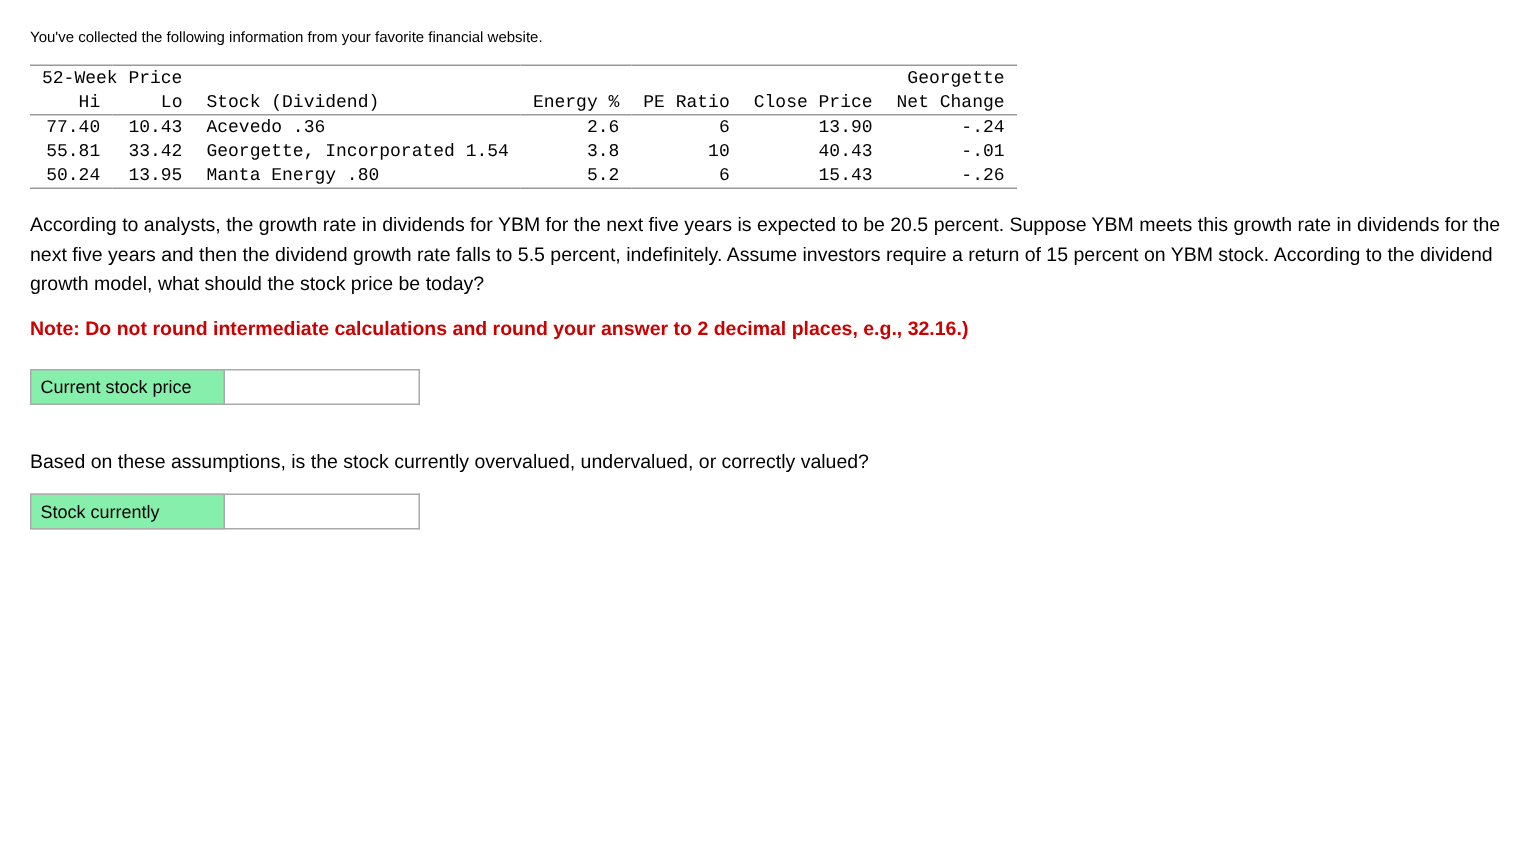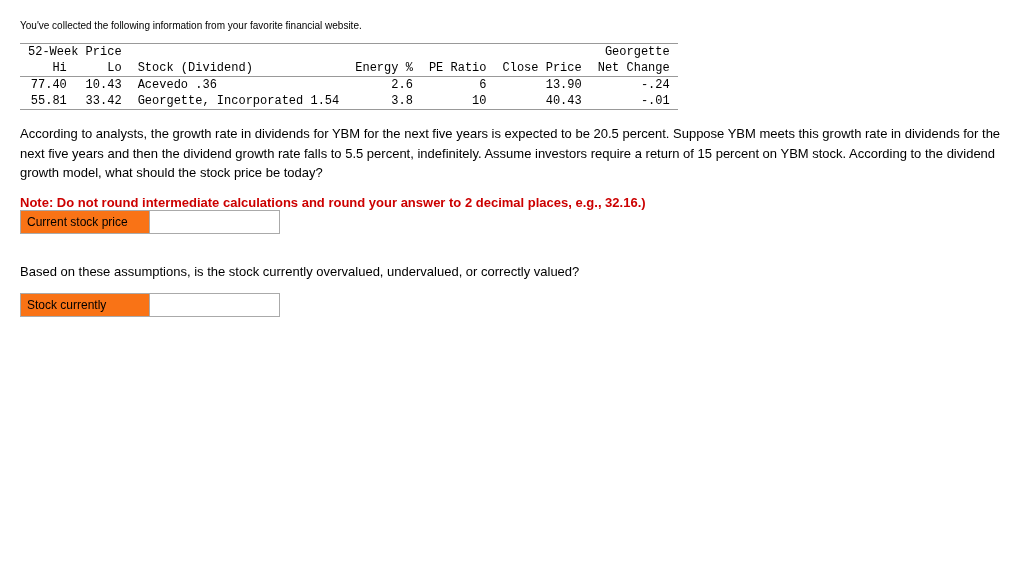--- a/index.html
+++ b/index.html
@@ -50,33 +50,34 @@
       border-top: 1px solid #999;
     }
     .analysis-text {
       margin-bottom: 12px;
       font-size: 13px;
       line-height: 1.5;
     }
     .note-text {
       color: #cc0000;
       font-weight: bold;
+      margin-bottom: 20px;
       font-size: 13px;
     }
     .input-row {
       display: flex;
       align-items: center;
       margin-bottom: 8px;
     }
     .input-label {
       font-size: 12px;
       border: 1px solid #aaa;
       padding: 2px 6px;
       min-width: 130px;
-      background: #f97316;
+      background: #86efac;
       height: 24px;
       display: flex;
       align-items: center;
     }
     .input-field {
       border: 1px solid #aaa;
       border-left: none;
       height: 24px;
       width: 130px;
       padding: 2px 4px;
@@ -126,20 +127,29 @@
       </tr>
       <tr>
         <td>55.81</td>
         <td>33.42</td>
         <td class="left">Georgette, Incorporated 1.54</td>
         <td>3.8</td>
         <td>10</td>
         <td>40.43</td>
         <td>-.01</td>
       </tr>
+      <tr>
+        <td>50.24</td>
+        <td>13.95</td>
+        <td class="left">Manta Energy .80</td>
+        <td>5.2</td>
+        <td>6</td>
+        <td>15.43</td>
+        <td>-.26</td>
+      </tr>
     </tbody>
 </table>
 
 <p class="analysis-text">According to analysts, the growth rate in dividends for YBM for the next five years is expected to be 20.5 percent. Suppose YBM meets this growth rate in dividends for the next five years and then the dividend growth rate falls to 5.5 percent, indefinitely. Assume investors require a return of 15 percent on YBM stock. According to the dividend growth model, what should the stock price be today?</p>
 
 <p class="note-text">Note: Do not round intermediate calculations and round your answer to 2 decimal places, e.g., 32.16.)</p>
 
 <div class="input-row">
   <div class="input-label">Current stock price</div>
   <input class="input-field" type="text" style="">

